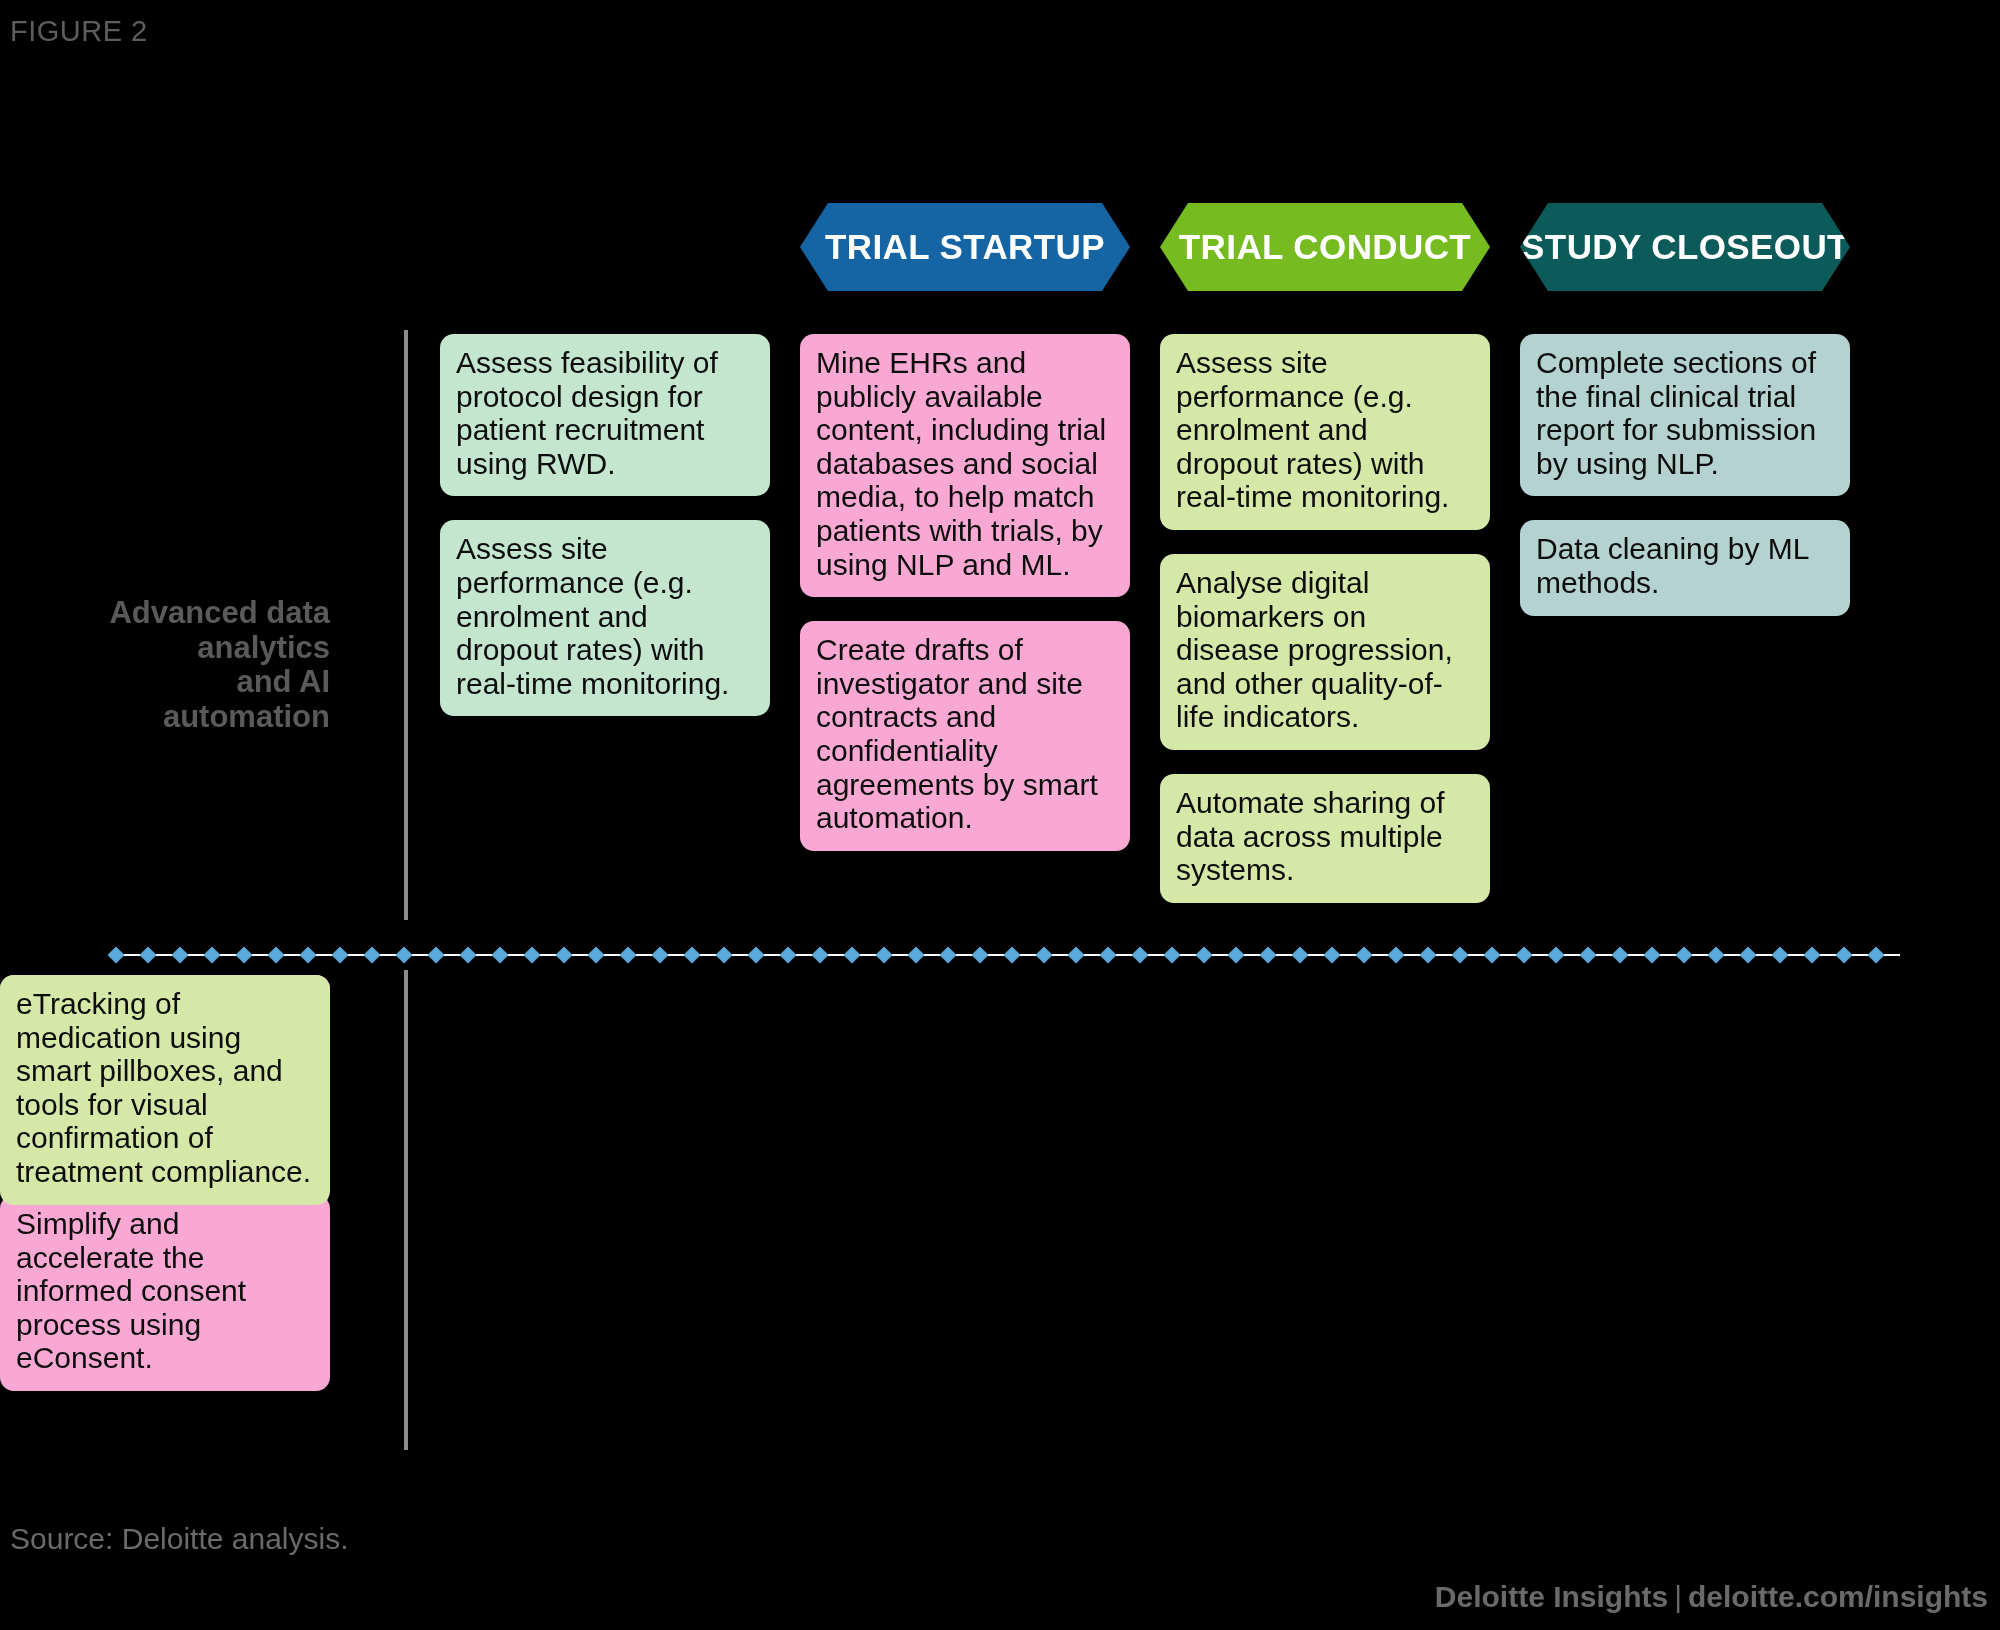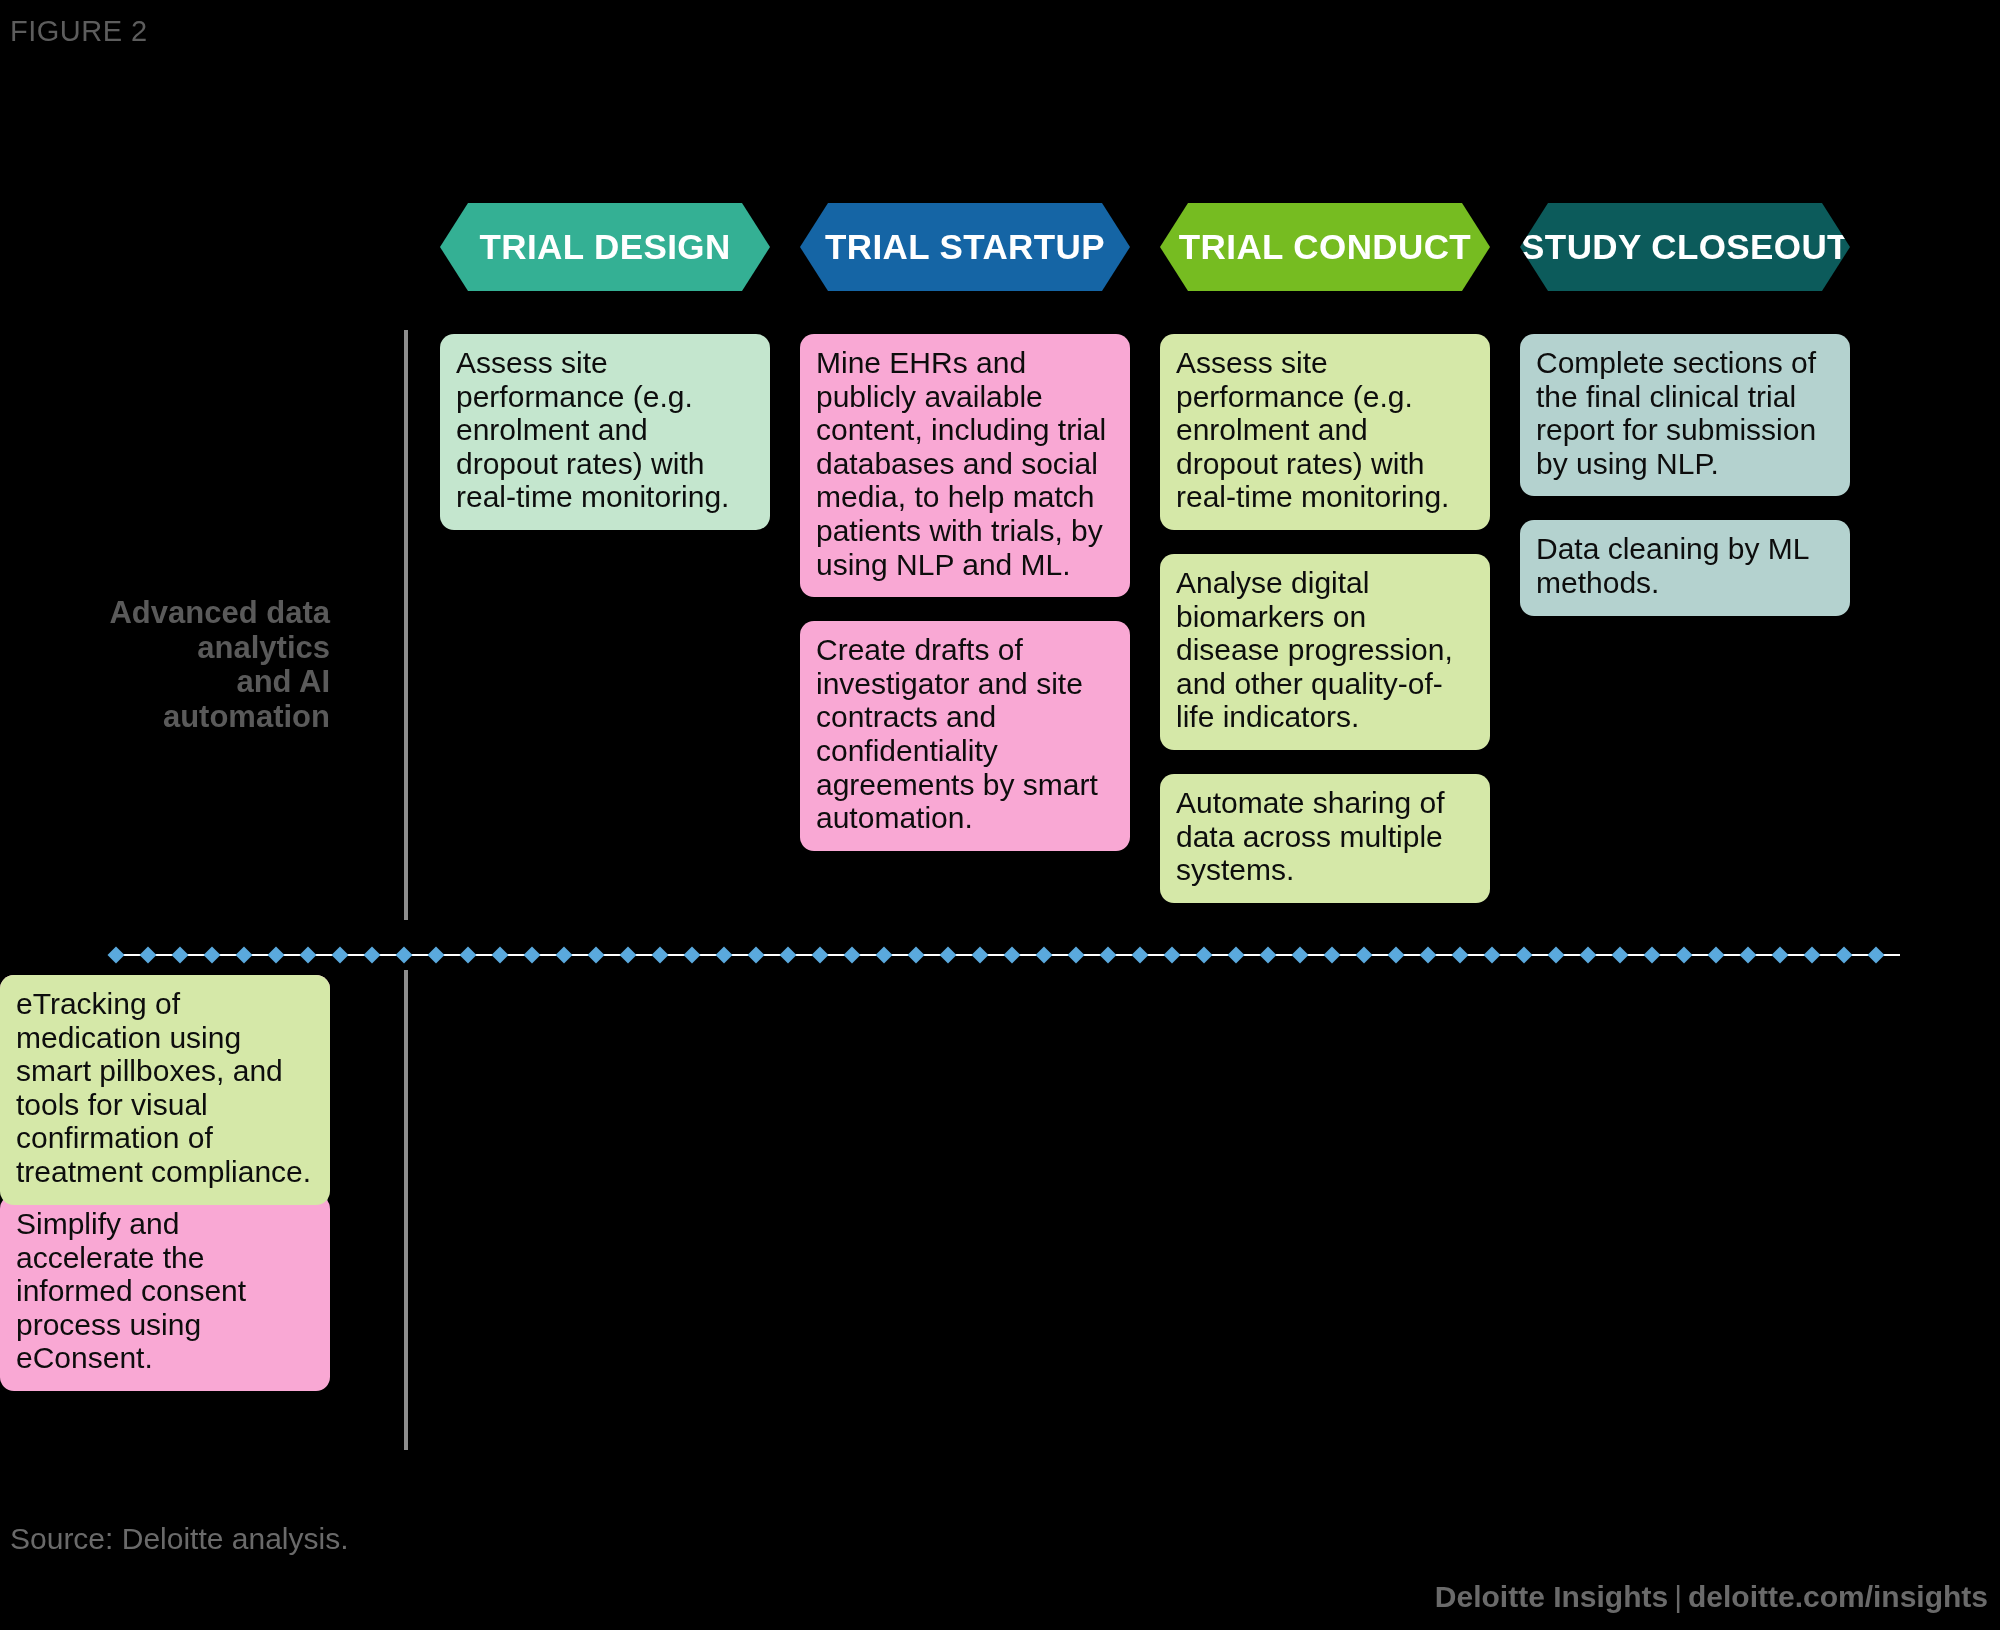--- a/index.html
+++ b/index.html
@@ -102,21 +102,20 @@
   .brand .sep{font-weight:normal;padding:0 6px;}
 </style>
 </head>
 <body>
 
 <div id="stage">
 
   <div class="figure-label">FIGURE 2</div>
 
   <div class="banner-row">
-    <div class="banner b1">TRIAL DESIGN</div>
     <div class="banner b3">TRIAL CONDUCT</div>
     <div class="banner b2">TRIAL STARTUP</div>
     <div class="banner b4">STUDY CLOSEOUT</div>
   </div>
 
   <div class="rowlabel" id="rowlabel-1">Advanced data
 analytics
 and AI
 automation</div>
   <div class="rowlabel" id="rowlabel-2">AI-enhanced
@@ -183,20 +182,21 @@
       <div class="dot" style="left: 1568px;"></div>
       <div class="dot" style="left: 1600px;"></div>
       <div class="dot" style="left: 1632px;"></div>
       <div class="dot" style="left: 1664px;"></div>
       <div class="dot" style="left: 1696px;"></div>
       <div class="dot" style="left: 1728px;"></div>
       <div class="dot" style="left: 1760px;"></div>
     </div>
 
   <div class="col top" id="col-1">
+      <div class="card c-green">Assess feasibility of protocol design for patient recruitment using RWD.</div>
       <div class="card c-green">Assess site performance (e.g. enrolment and dropout rates) with real-time monitoring.</div>
     </div>
   <div class="col top" id="col-2">
       <div class="card c-blue">Mine EHRs and publicly available content, including trial databases and social media, to help match patients with trials, by using NLP and ML.</div>
       <div class="card c-blue">Create drafts of investigator and site contracts and confidentiality agreements by smart automation.</div>
     </div>
   <div class="col top" id="col-3">
       <div class="card c-lime">Assess site performance (e.g. enrolment and dropout rates) with real-time monitoring.</div>
       <div class="card c-lime">Analyse digital biomarkers on disease progression, and other quality-of-life indicators.</div>
       <div class="card c-lime">Automate sharing of data across multiple systems.</div>

